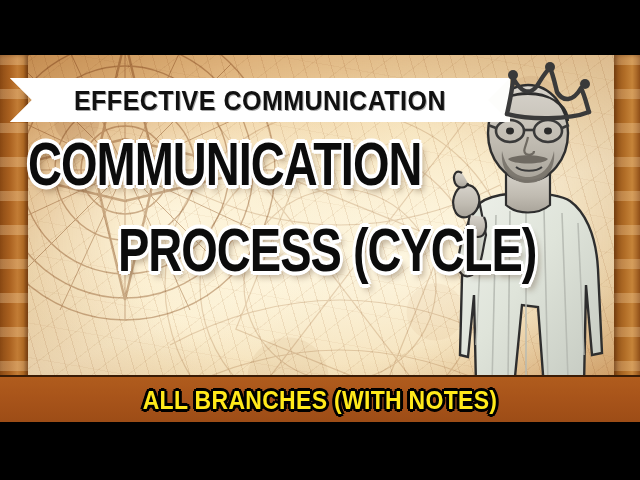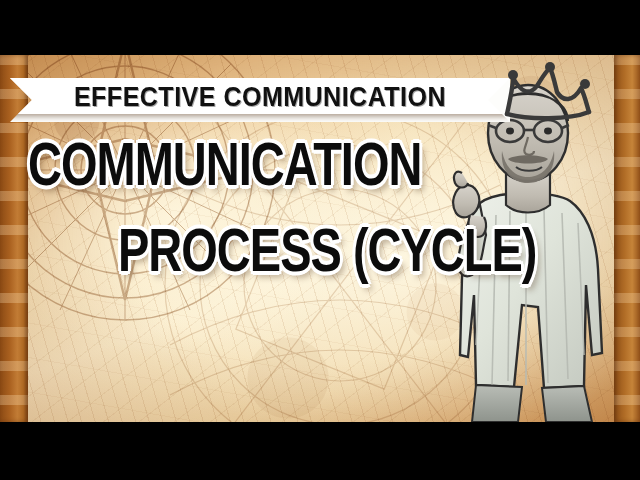--- a/index.html
+++ b/index.html
@@ -63,21 +63,21 @@
 
   
   #ribbon{
     position:absolute;left:10px;top:78px;width:500px;height:44px;z-index:20;
     background:#fdfdfb;
     clip-path:polygon(0 0, 500px 0, 500px 44px, 0 44px, 22px 22px);
     display:flex;align-items:center;
     box-shadow:0 2px 5px rgba(60,30,5,.45);
   }
   #ribbon-inner{
-    position:absolute;left:10px;top:78px;width:500px;height:36px;z-index:21;
+    position:absolute;left:10px;top:78px;width:500px;height:44px;z-index:21;
     clip-path:polygon(0 0, 500px 0, 478px 22px, 500px 44px, 0 44px, 22px 22px);
     background:#ffffff;
     display:flex;align-items:center;justify-content:center;
     filter:drop-shadow(0 2px 3px rgba(70,35,6,.5));
   }
   #ribbon-text{
     font-family:"Liberation Sans",sans-serif;
     font-weight:700;font-size:25px;letter-spacing:.5px;color:#111;
     white-space:nowrap;transform:scaleY(1.12);
     text-shadow:1px 1px 0 rgba(0,0,0,.35);
@@ -273,17 +273,20 @@
   <div id="ribbon"></div>
   <div id="ribbon-inner">
     <span id="ribbon-text">EFFECTIVE COMMUNICATION</span>
   </div>
 
   <div id="headline">
     <div class="hl-line" id="hl1">COMMUNICATION</div>
     <div class="hl-line" id="hl2">PROCESS (CYCLE)</div>
   </div>
 
+  <div id="footer-bar">
+    <span id="footer-text">ALL BRANCHES (WITH NOTES)</span>
+  </div>
 
   <div class="letterbox" id="lb-top"></div>
   <div class="letterbox" id="lb-bottom"></div>
 
 </div>
 
 </body></html>

